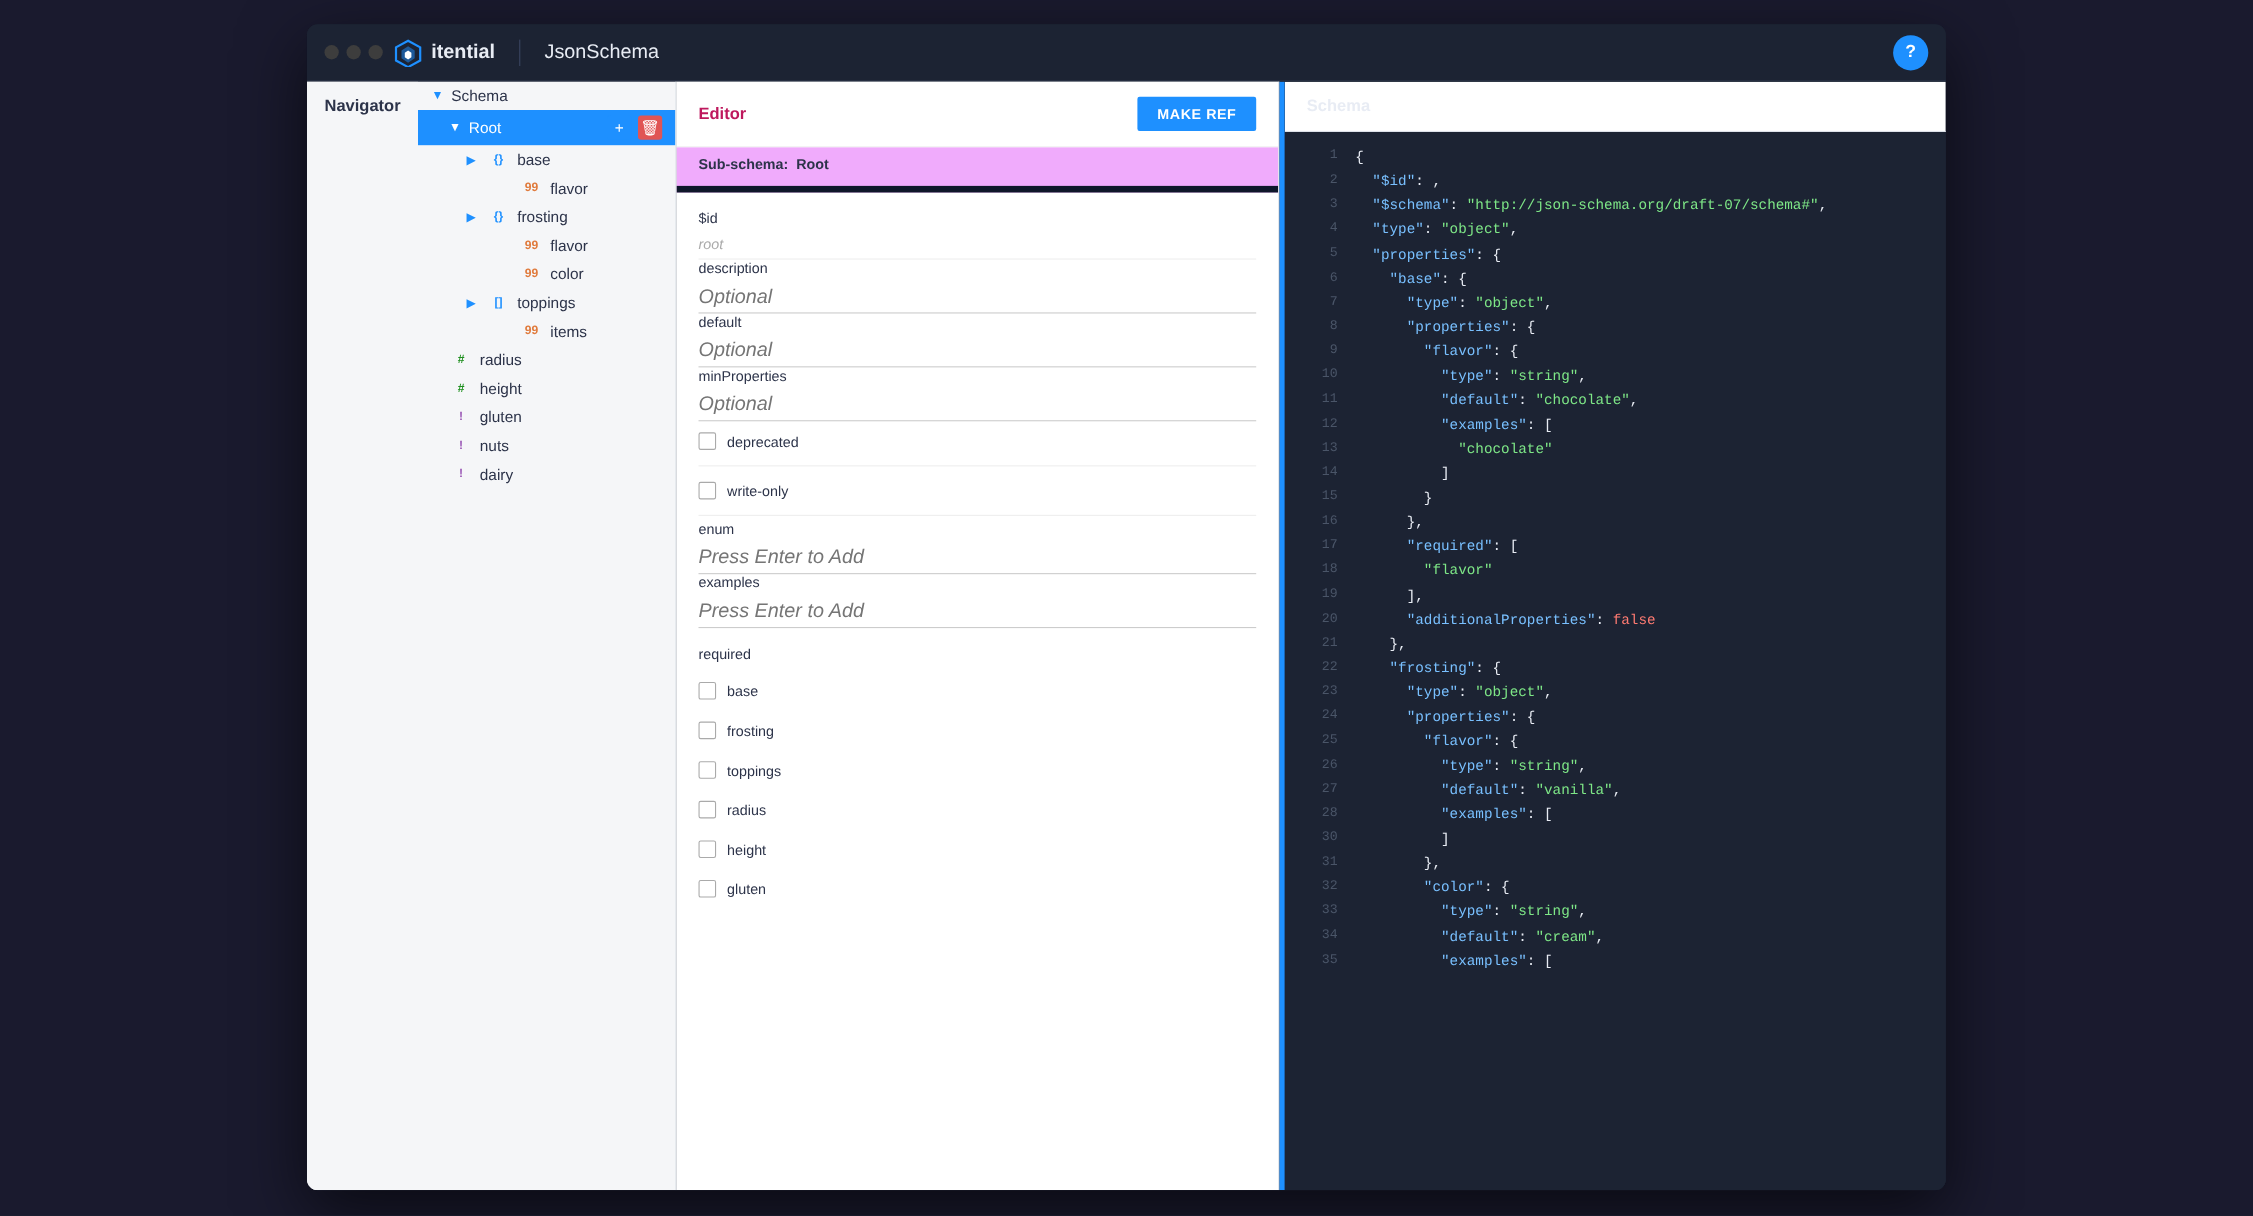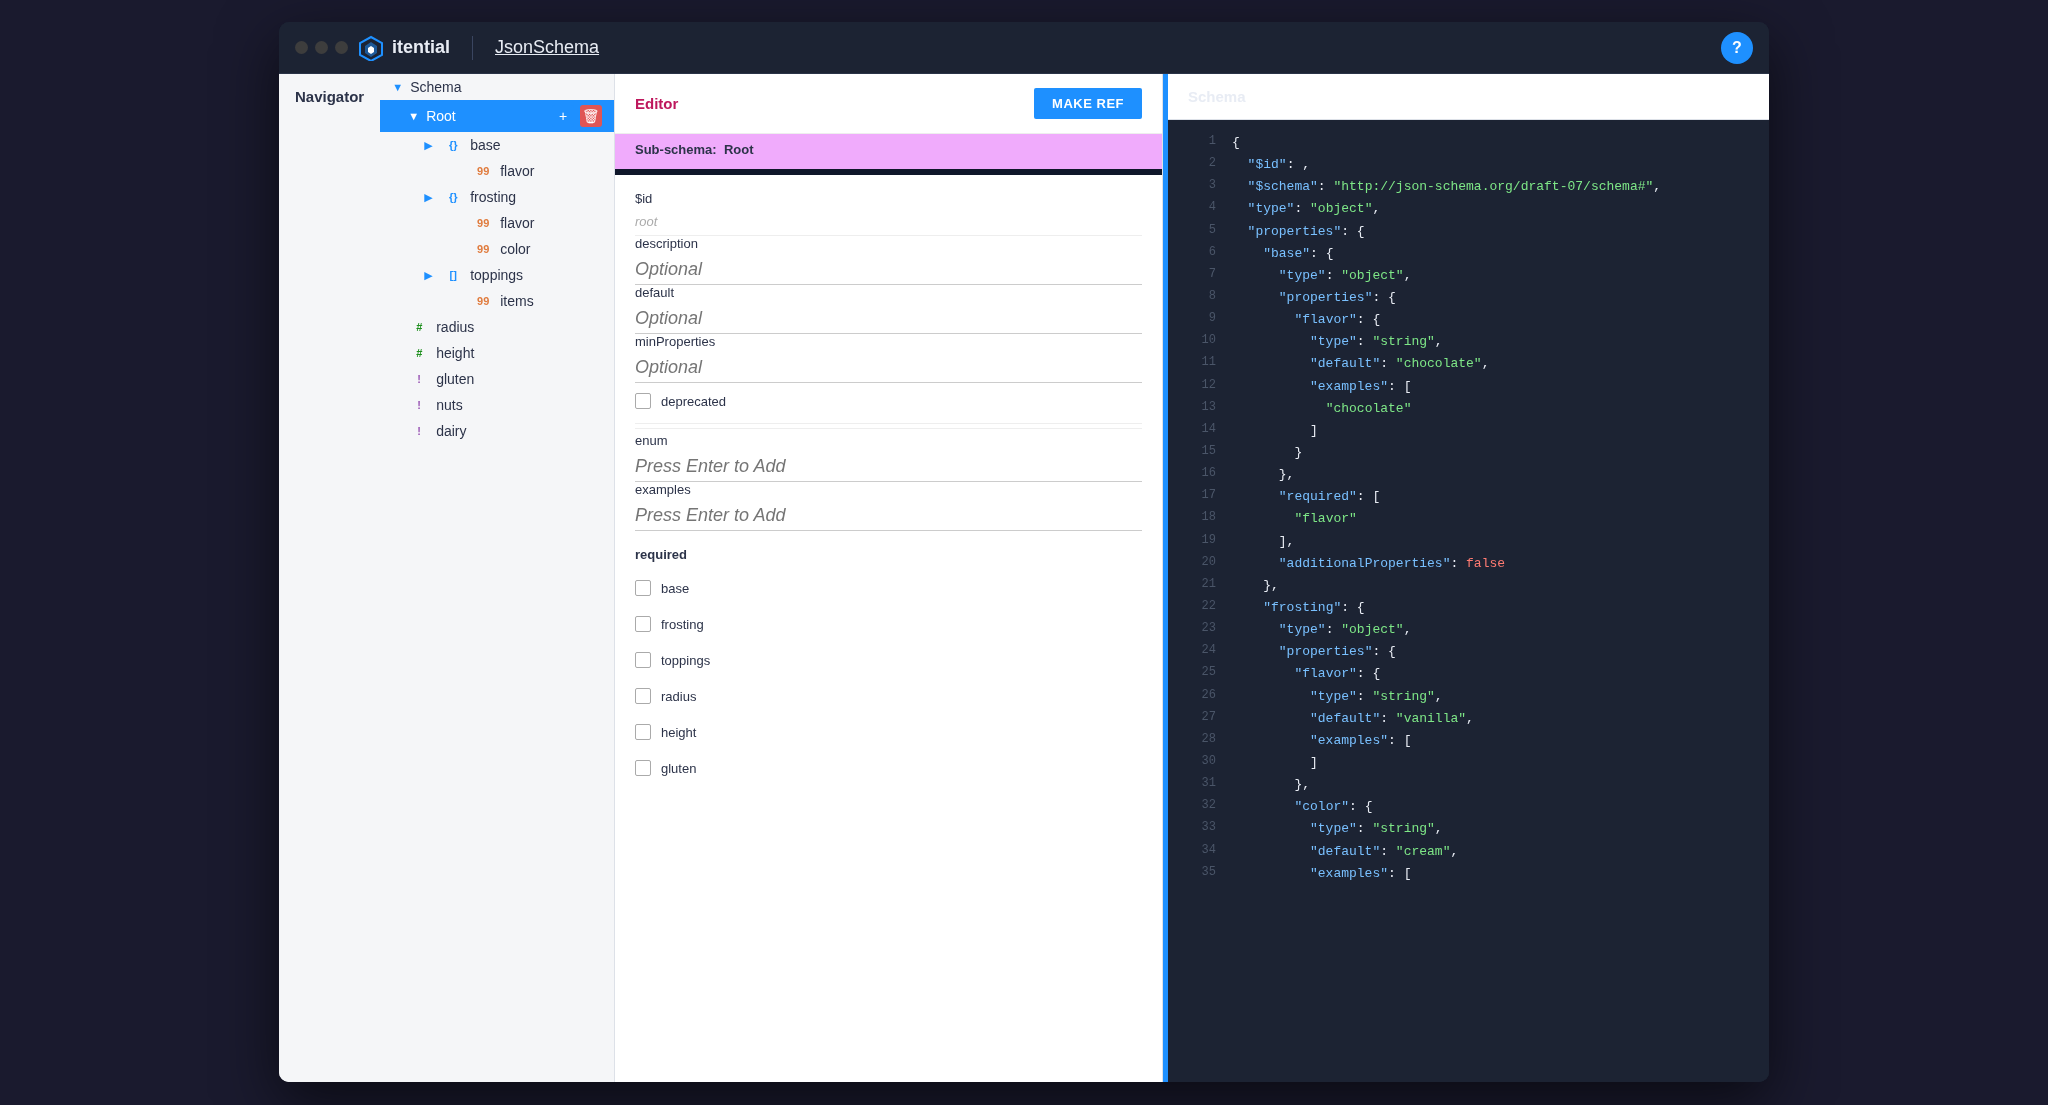--- a/index.html
+++ b/index.html
@@ -61,21 +61,20 @@
     }
     .logo-icon {
       width: 26px;
       height: 26px;
     }
 
     .app-title {
       font-size: 18px;
       color: #e8ecf4;
       font-weight: 400;
-      text-decoration: underline;
     }
 
     .help-btn {
       margin-left: auto;
       width: 32px;
       height: 32px;
       border-radius: 50%;
       background: #1e90ff;
       color: white;
       display: flex;
@@ -276,21 +275,21 @@
       flex-shrink: 0;
     }
 
     .checkbox-label {
       font-size: 13px;
       color: #2c3349;
     }
 
     .section-title {
       font-size: 13px;
-      font-weight: 700;
+      font-weight: 400;
       color: #2c3349;
       margin: 16px 0 8px;
     }
 
     .required-list { margin-top: 8px; }
 
     .divider { height: 1px; background: #eee; margin: 4px 0; }
 
     
     .schema-panel {
@@ -512,20 +511,24 @@
           <input class="field-input" placeholder="Optional" style="">
         </div>
 
         <div class="checkbox-group">
           <div class="checkbox-input"></div>
           <span class="checkbox-label">deprecated</span>
         </div>
 
         <div class="divider"></div>
 
+        <div class="checkbox-group">
+          <div class="checkbox-input"></div>
+          <span class="checkbox-label">write-only</span>
+        </div>
 
         <div class="divider"></div>
 
         <div class="field-group">
           <div class="field-label">enum</div>
           <input class="field-input" placeholder="Press Enter to Add" style="">
         </div>
 
         <div class="field-group">
           <div class="field-label">examples</div>

